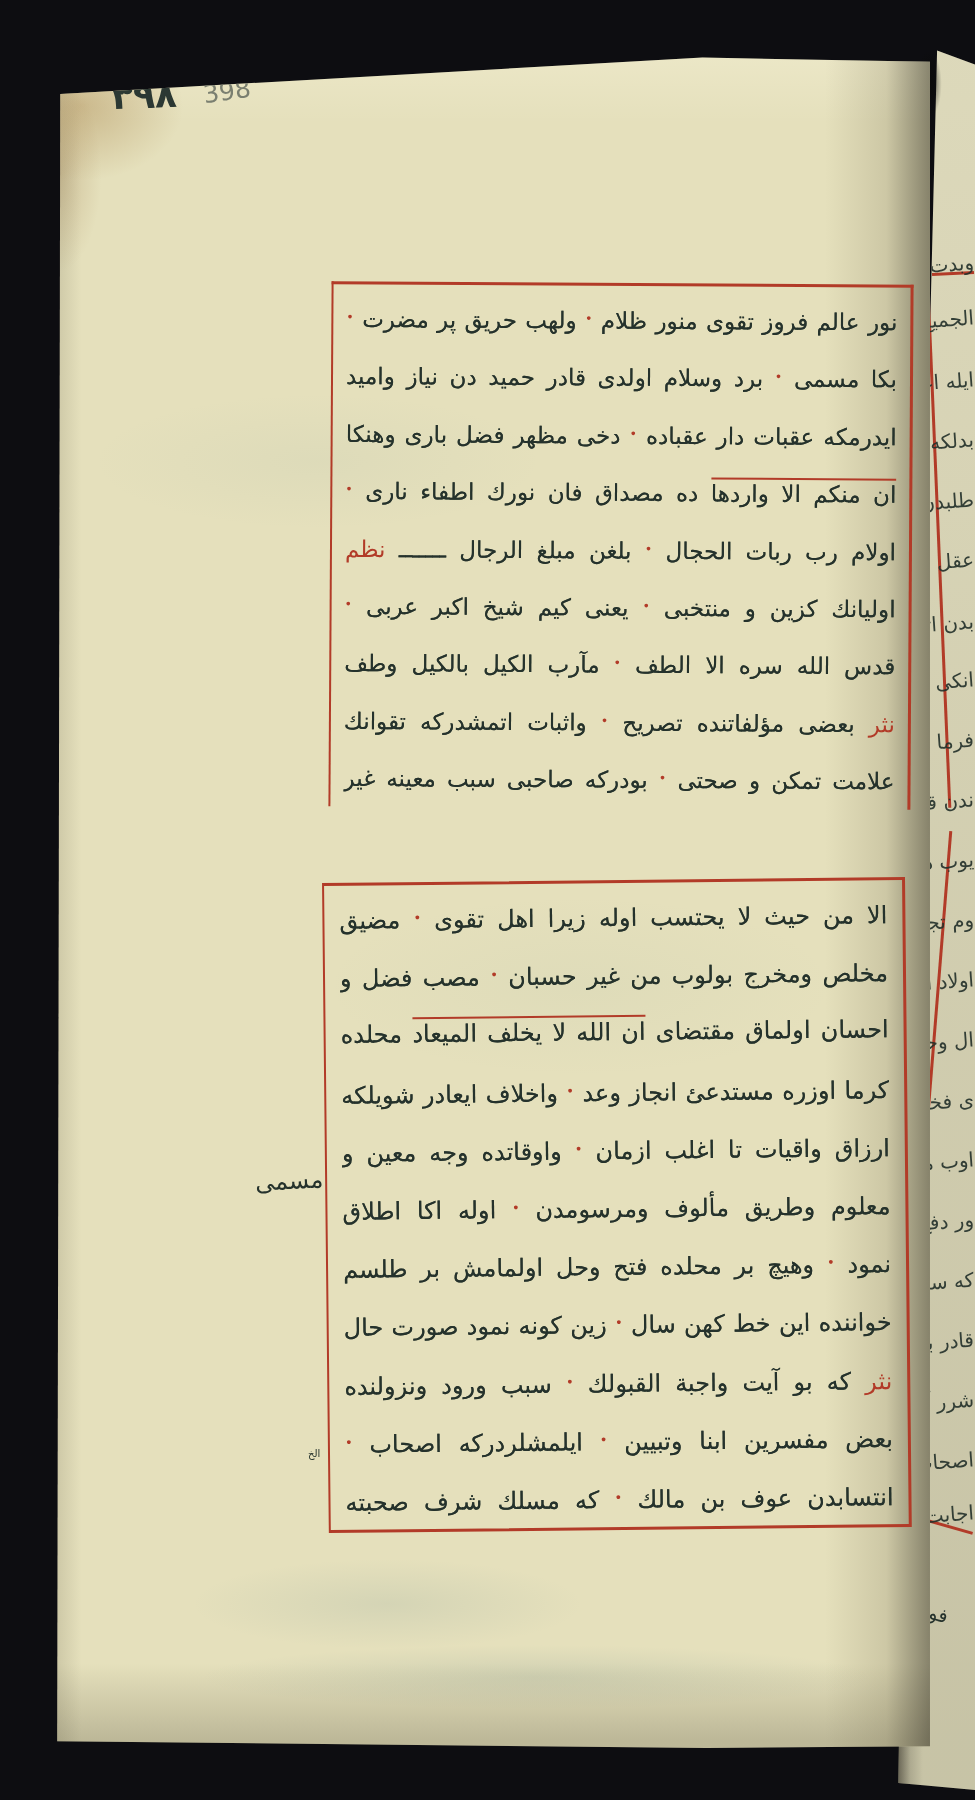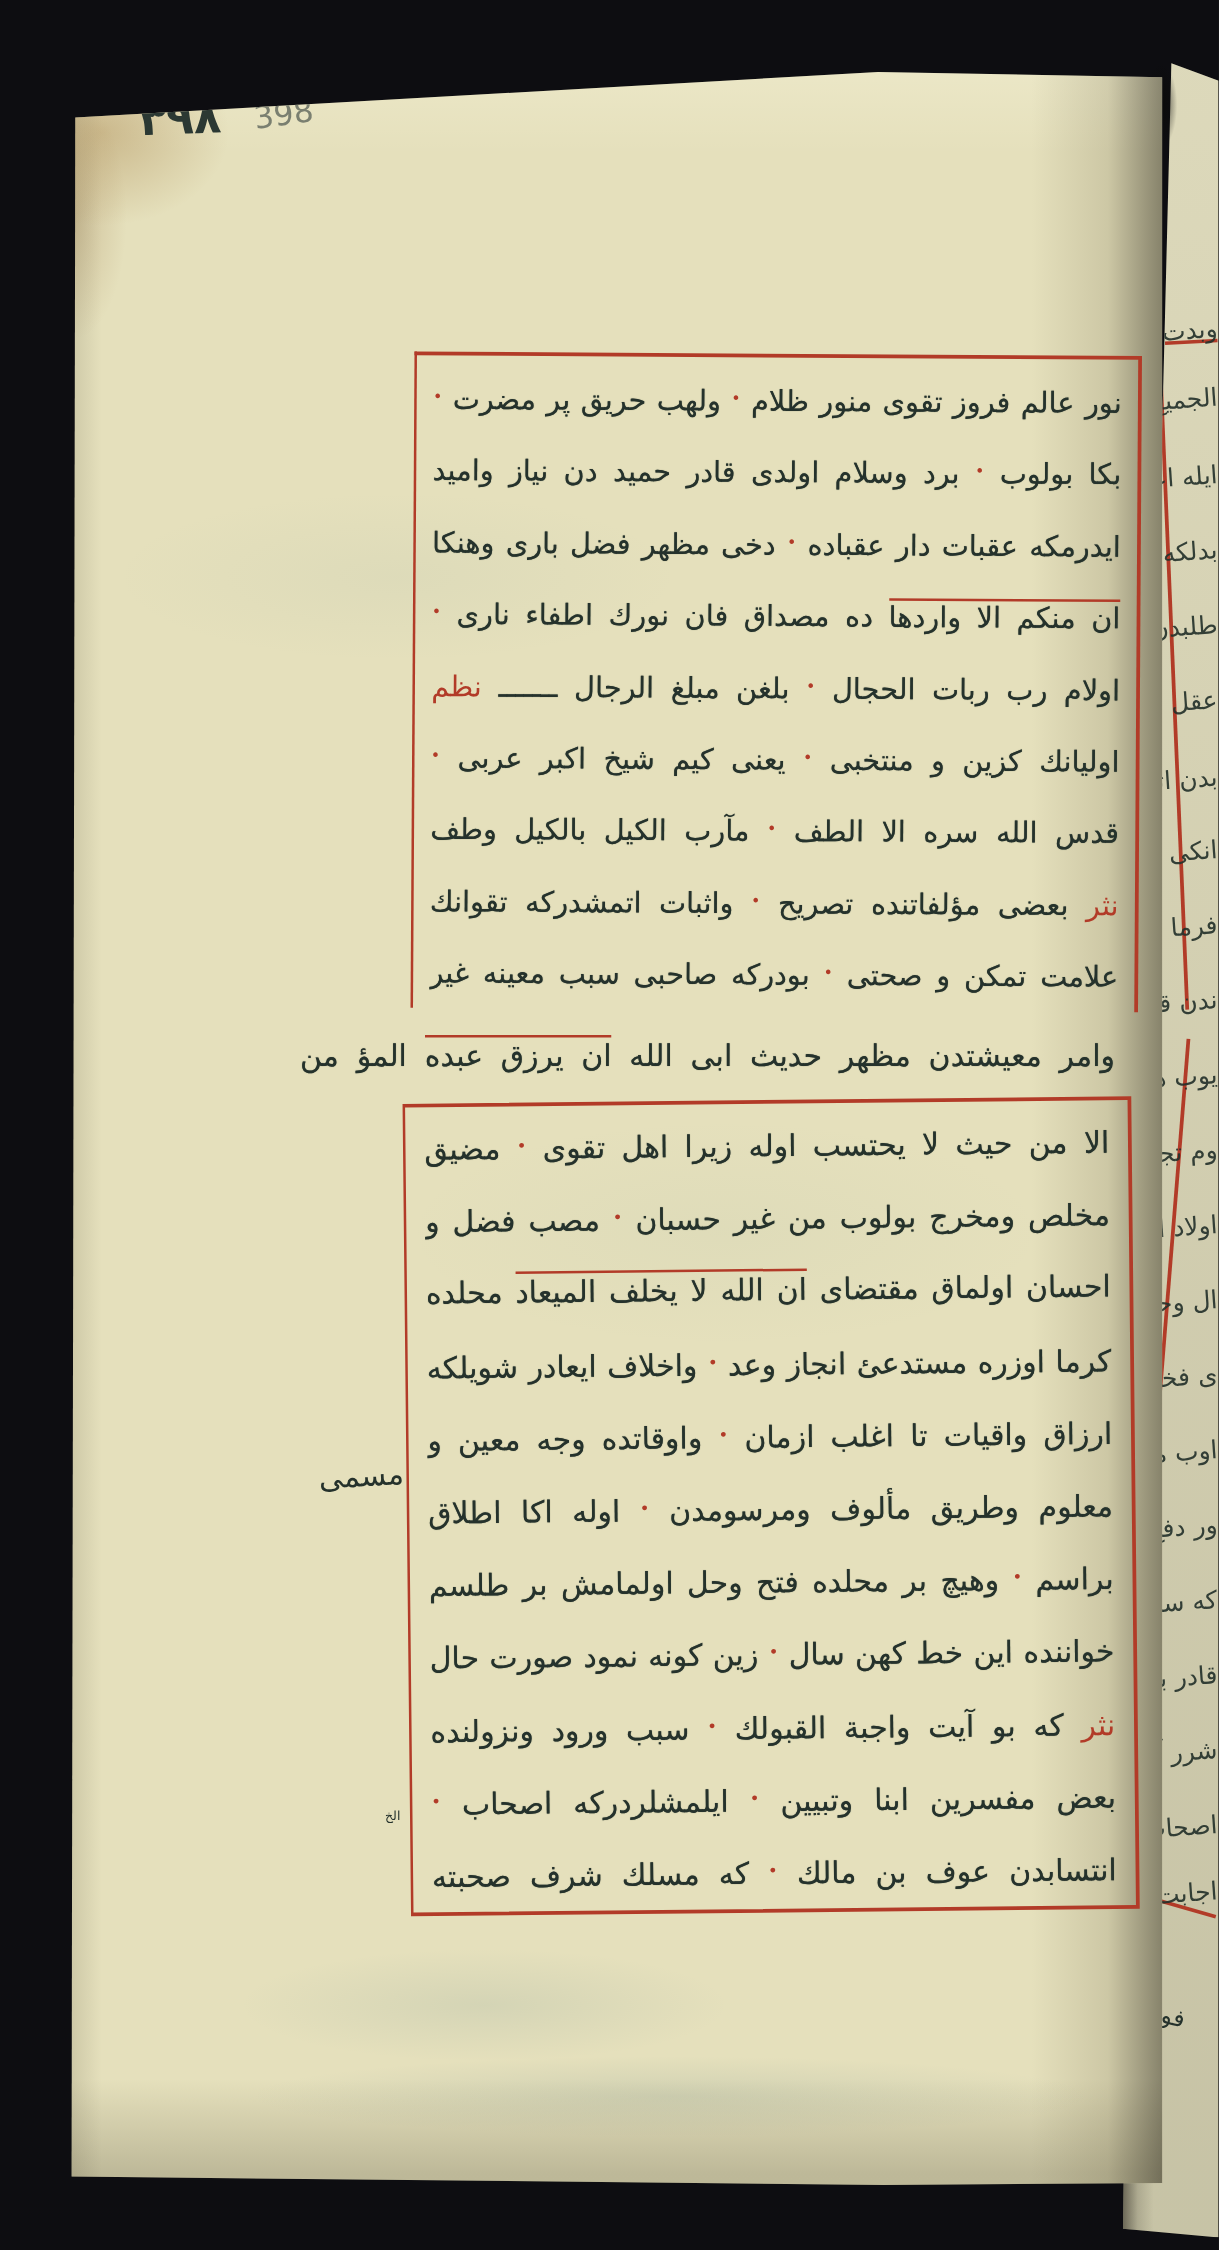--- a/index.html
+++ b/index.html
@@ -108,42 +108,39 @@
   </div>
 
   <div id="gutter-shadow"></div>
 
   <div id="page-left">
     <div id="folio-arabic">٣٩٨</div>
     <div id="folio-western">398</div>
 
     <div id="frame-upper" class="frame">
         <div class="ms-line"><span class="">نور عالم فروز تقوى منور ظلام</span> <span class="dot">•</span> <span class="">ولهب حريق پر مضرت</span> <span class="dot">•</span> </div>
-        <div class="ms-line"><span class="">بكا بولوب</span> <span class="dot">•</span> <span class="">برد وسلام اولدى قادر حميد دن نياز واميد</span> </div>
+        <div class="ms-line"><span class="">بكا مسمى</span> <span class="dot">•</span> <span class="">برد وسلام اولدى قادر حميد دن نياز واميد</span> </div>
         <div class="ms-line"><span class="">ايدرمكه عقبات دار عقباده</span> <span class="dot">•</span> <span class="">دخى مظهر فضل بارى وهنكا</span> </div>
         <div class="ms-line"><span class="over ">ان منكم الا واردها</span> <span class="">ده مصداق فان نورك اطفاء نارى</span> <span class="dot">•</span> </div>
         <div class="ms-line"><span class="">اولام رب ربات الحجال</span> <span class="dot">•</span> <span class="">بلغن مبلغ الرجال ـــــــ</span> <span class="red ">نظم</span> </div>
         <div class="ms-line"><span class="">اوليانك كزين و منتخبى</span> <span class="dot">•</span> <span class="">يعنى كيم شيخ اكبر عربى</span> <span class="dot">•</span> </div>
         <div class="ms-line"><span class="">قدس الله سره الا الطف</span> <span class="dot">•</span> <span class="">مآرب الكيل بالكيل وطف</span> </div>
         <div class="ms-line"><span class="red ">نثر</span> <span class="">بعضى مؤلفاتنده تصريح</span> <span class="dot">•</span> <span class="">واثبات اتمشدركه تقوانك</span> </div>
         <div class="ms-line"><span class="">علامت تمكن و صحتى</span> <span class="dot">•</span> <span class="">بودركه صاحبى سبب معينه غير</span> </div>
       </div>
 
-    <div id="hanging-line">
-        <div class="ms-line"><span class="">وامر معيشتدن مظهر حديث ابى الله</span> <span class="over ">ان يرزق عبده</span> <span class="">المؤ من</span> </div>
-      </div>
 
     <div id="frame-lower" class="frame">
         <div class="ms-line"><span class="">الا من حيث لا يحتسب اوله زيرا اهل تقوى</span> <span class="dot">•</span> <span class="">مضيق حرجدن</span> </div>
         <div class="ms-line"><span class="">مخلص ومخرج بولوب من غير حسبان</span> <span class="dot">•</span> <span class="">مصب فضل و</span> </div>
         <div class="ms-line"><span class="">احسان اولماق مقتضاى</span> <span class="over ">ان الله لا يخلف الميعاد</span> <span class="">محلده</span> </div>
         <div class="ms-line"><span class="">كرما اوزره مستدعئ انجاز وعد</span> <span class="dot">•</span> <span class="">واخلاف ايعادر شويلكه</span> </div>
         <div class="ms-line"><span class="">ارزاق واقيات تا اغلب ازمان</span> <span class="dot">•</span> <span class="">واوقاتده وجه معين و</span> </div>
         <div class="ms-line"><span class="">معلوم وطريق مألوف ومرسومدن</span> <span class="dot">•</span> <span class="">اوله اكا اطلاق تقوى</span> </div>
-        <div class="ms-line"><span class="">براسم</span> <span class="dot">•</span> <span class="">وهيچ بر محلده فتح وحل اولمامش بر طلسم اولور</span>  </div>
+        <div class="ms-line"><span class="">نمود</span> <span class="dot">•</span> <span class="">وهيچ بر محلده فتح وحل اولمامش بر طلسم اولور</span>  </div>
         <div class="ms-line"><span class="">خواننده اين خط كهن سال</span> <span class="dot">•</span> <span class="">زين كونه نمود صورت حال</span> </div>
         <div class="ms-line"><span class="red ">نثر</span> <span class="">كه بو آيت واجبة القبولك</span> <span class="dot">•</span> <span class="">سبب ورود ونزولنده</span> </div>
         <div class="ms-line"><span class="">بعض مفسرين ابنا وتبيين</span> <span class="dot">•</span> <span class="">ايلمشلردركه اصحاب</span> <span class="dot">•</span>  </div>
         <div class="ms-line"><span class="">انتسابدن عوف بن مالك</span> <span class="dot">•</span> <span class="">كه مسلك شرف صحبته سالك</span> </div>
       </div>
 
     <div id="margin-note">مسمى</div>
     <div id="etc-note">الخ</div>
   </div>
 

